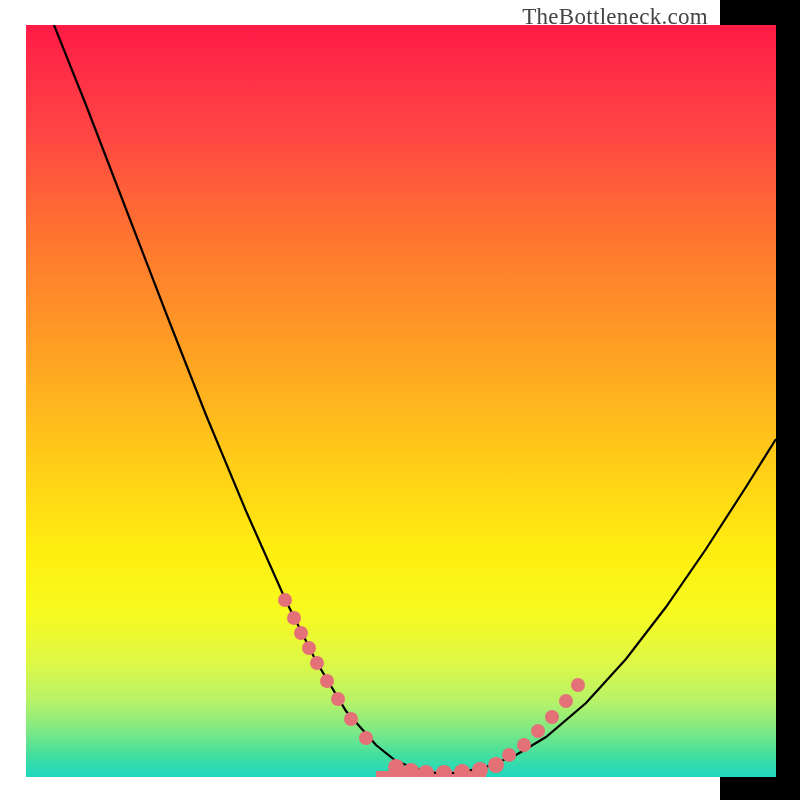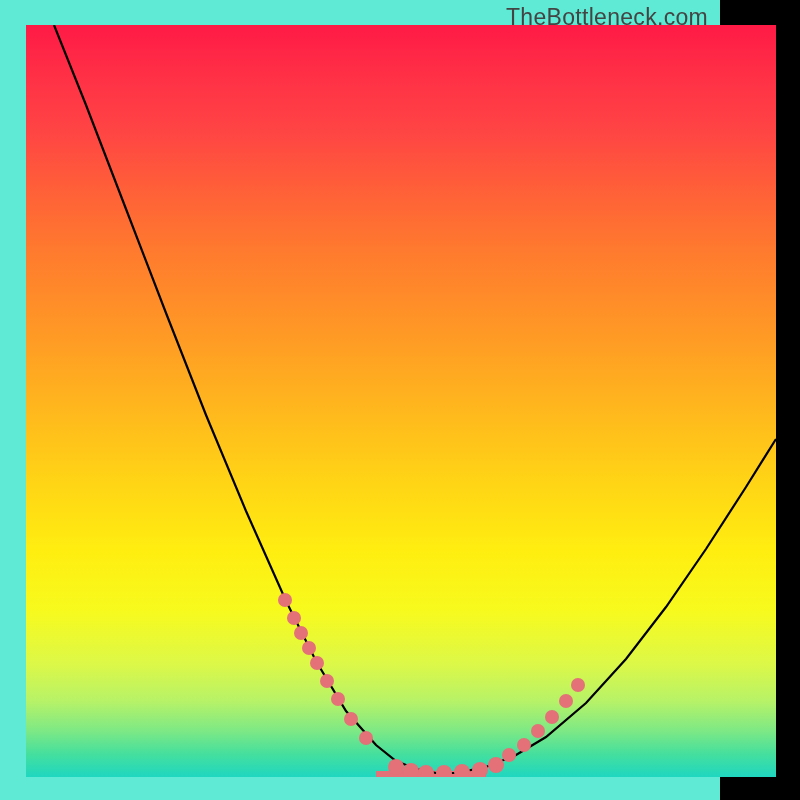--- a/index.html
+++ b/index.html
@@ -10,21 +10,22 @@
     background: #000;
     overflow: hidden;
     font-family: Arial, Helvetica, sans-serif;
   }
   .frame {
     position: absolute;
     left: 0;
     top: 0;
     width: 720px;
     height: 800px;
-    background: #5eead4;
+    background: #ffffff;
+    font-family: Liberation Serif, serif;
   }
   .plot {
     position: absolute;
     left: 26px;
     top: 25px;
     width: 750px;
     height: 752px;
     background: linear-gradient(
       to bottom,
       #ff1a46 0%,

